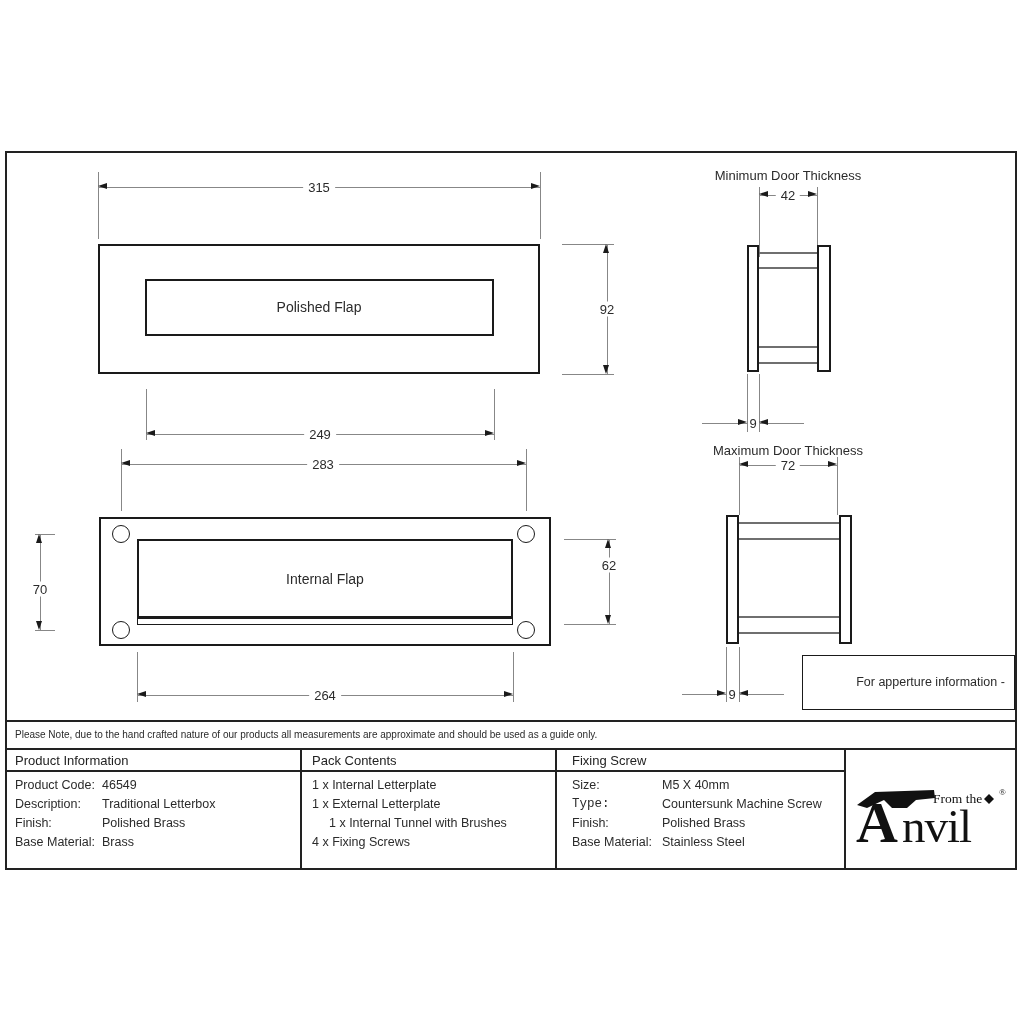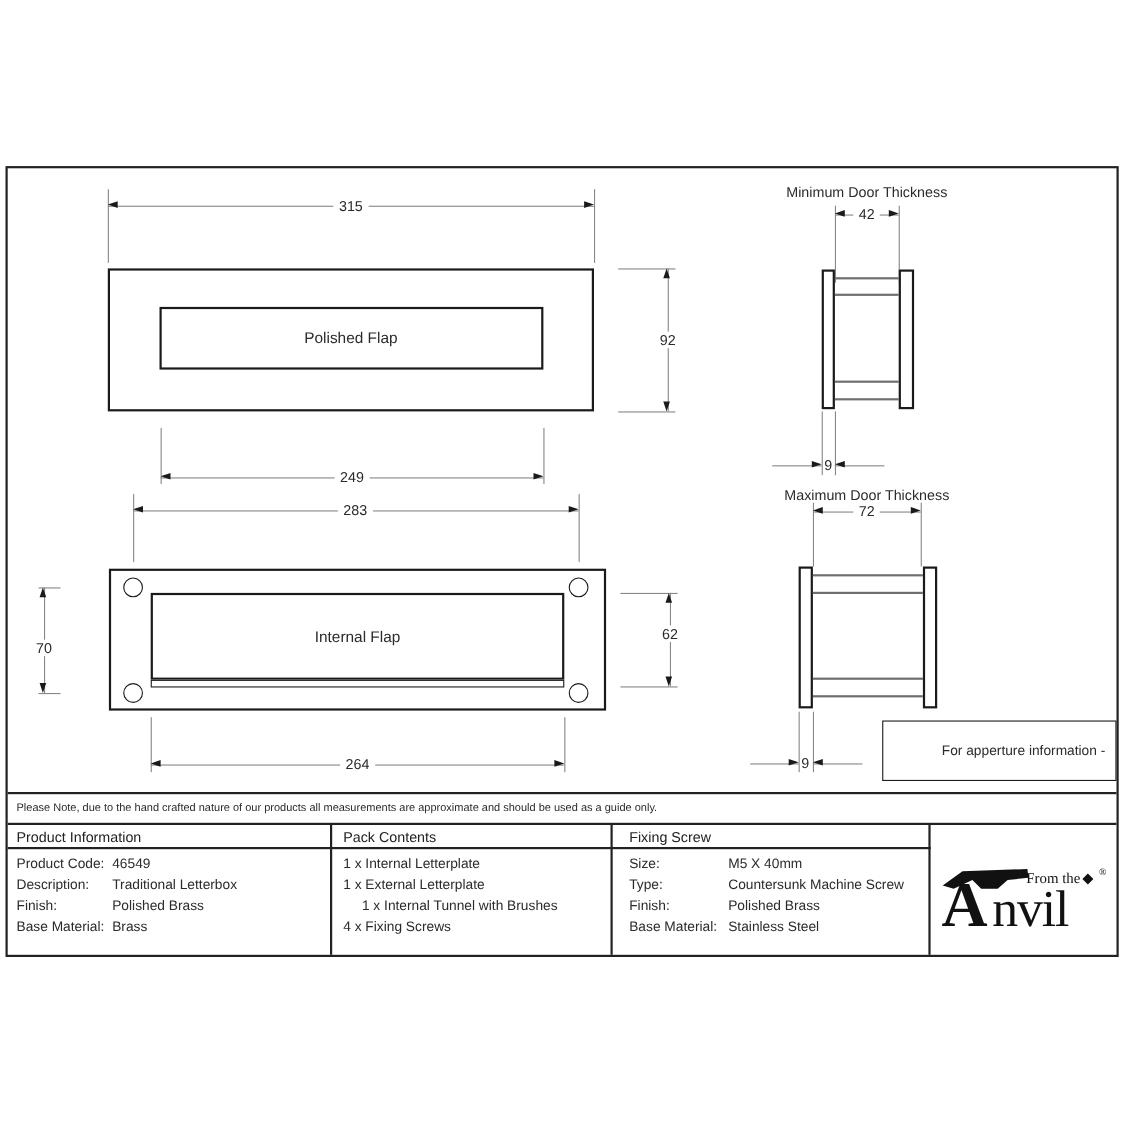--- a/index.html
+++ b/index.html
@@ -93,21 +93,21 @@
     <div class="vl" style="left:33px;top:381px;height:96px;"></div>
     <div class="ar u" style="left:29px;top:381px;"></div>
     <div class="ar d" style="left:29px;top:468px;"></div>
     <span class="dim" style="left:33px;top:436px;">70</span>
 
     <div class="hl" style="left:557px;top:386px;width:52px;"></div>
     <div class="hl" style="left:557px;top:471px;width:52px;"></div>
     <div class="vl" style="left:602px;top:386px;height:85px;"></div>
     <div class="ar u" style="left:598px;top:386px;"></div>
     <div class="ar d" style="left:598px;top:462px;"></div>
-    <span class="dim" style="left:602px;top:423px;">62</span>
+    <span class="dim" style="left:602px;top:412px;">62</span>
 
     <div class="vl" style="left:130px;top:499px;height:50px;"></div>
     <div class="vl" style="left:506px;top:499px;height:50px;"></div>
     <div class="hl" style="left:130px;top:542px;width:376px;"></div>
     <div class="ar l" style="left:130px;top:538px;"></div>
     <div class="ar r" style="left:497px;top:538px;"></div>
     <span class="dim" style="left:318px;top:542px;">264</span>
   </div>
 
   <div>
@@ -187,21 +187,21 @@
     <span class="cell" style="left:8px;top:682px;">Base Material:</span>
     <span class="cell" style="left:95px;top:682px;">Brass</span>
 
     <span class="cell" style="left:305px;top:625px;">1 x Internal Letterplate</span>
     <span class="cell" style="left:305px;top:644px;">1 x External Letterplate</span>
     <span class="cell" style="left:322px;top:663px;">1 x Internal Tunnel with Brushes</span>
     <span class="cell" style="left:305px;top:682px;">4 x Fixing Screws</span>
 
     <span class="cell" style="left:565px;top:625px;">Size:</span>
     <span class="cell" style="left:655px;top:625px;">M5 X 40mm</span>
-    <span class="cell" style="left:565px;top:644px;">Type:</span>
+    <span class="cell" style="left:565px;top:644px;font-family:Liberation Mono, monospace;">Type:</span>
     <span class="cell" style="left:655px;top:644px;">Countersunk Machine Screw</span>
     <span class="cell" style="left:565px;top:663px;">Finish:</span>
     <span class="cell" style="left:655px;top:663px;">Polished Brass</span>
     <span class="cell" style="left:565px;top:682px;">Base Material:</span>
     <span class="cell" style="left:655px;top:682px;">Stainless Steel</span>
 
     <svg class="logo-svg" viewBox="0 0 156 64">
       <text x="0" y="60" font-family="Liberation Serif, DejaVu Serif, serif" font-weight="bold" font-size="58" fill="#111">A</text>
       <polygon points="1,23 19,10 78,8 79,16 60,18 51,26 36,26 28,18 11,26" fill="#111"></polygon>
       <text x="46" y="60" font-family="Liberation Serif, DejaVu Serif, serif" font-size="47" fill="#111" letter-spacing="-1">nvil</text>

